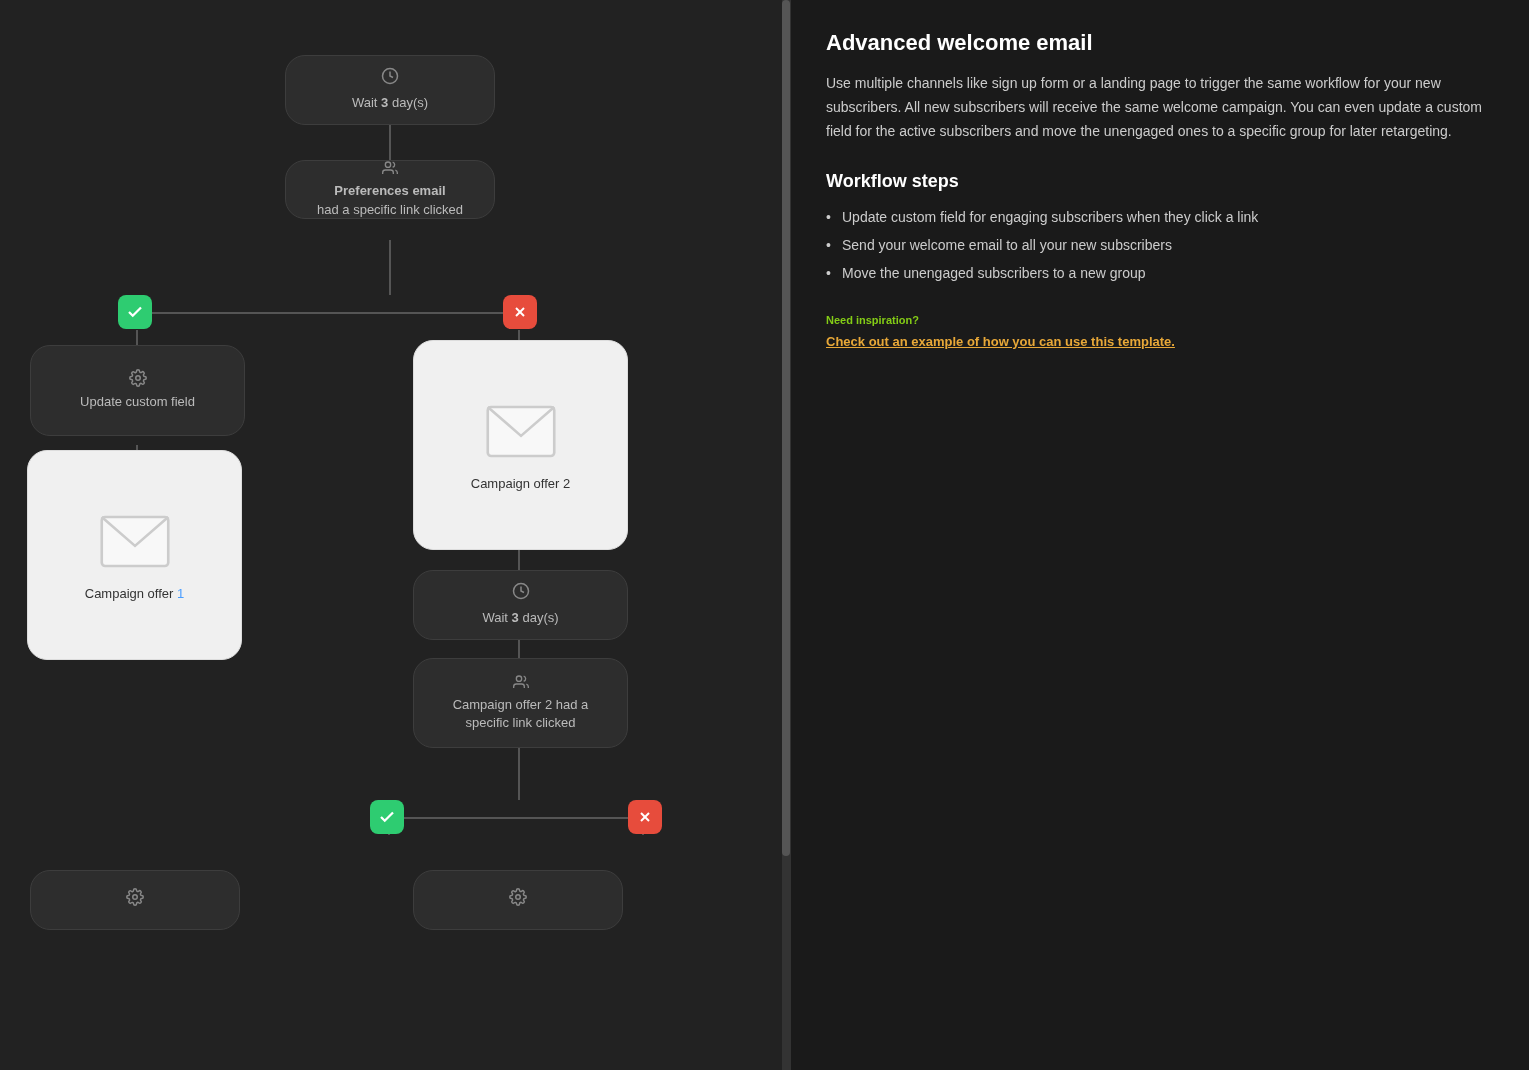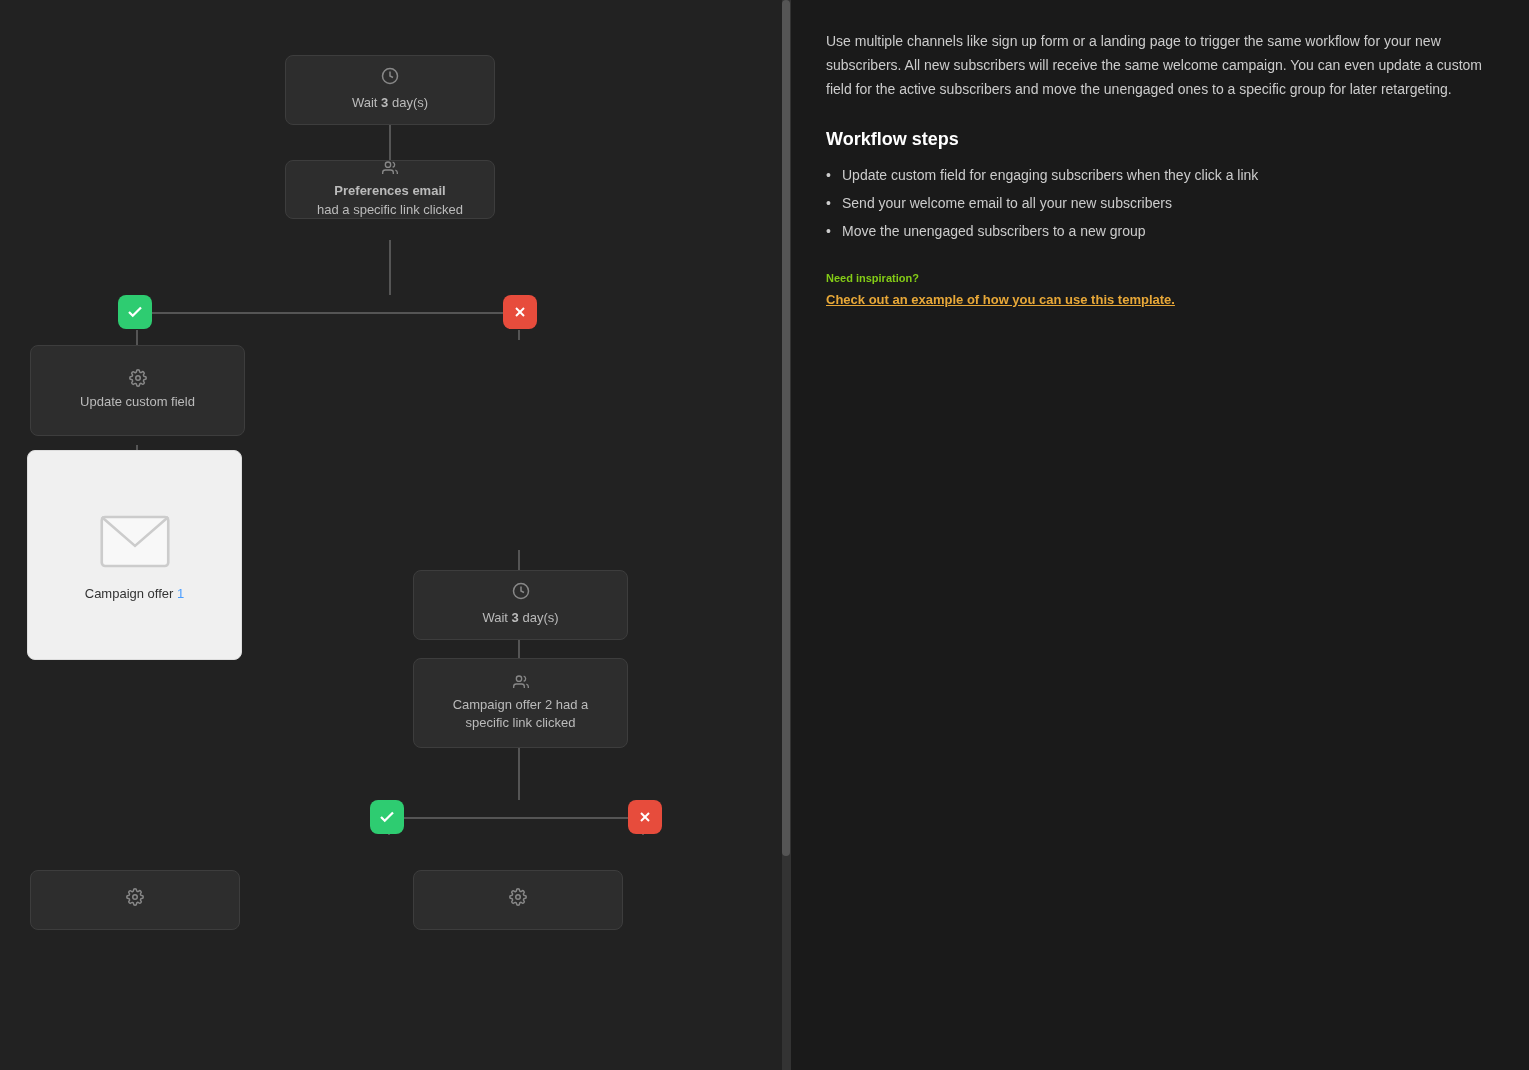--- a/index.html
+++ b/index.html
@@ -37,21 +37,21 @@
       top: 0;
       width: 8px;
       height: 80%;
       background: #555;
       border-radius: 4px;
     }
 
     
     .node {
       position: absolute;
-      border-radius: 8px;
+      border-radius: 20px;
       background: #2d2d2d;
       border: 1px solid #3d3d3d;
       display: flex;
       flex-direction: column;
       align-items: center;
       justify-content: center;
       text-align: center;
       color: #ccc;
       font-size: 13px;
     }
@@ -379,20 +379,29 @@
       <svg class="mail-icon-svg" viewBox="0 0 80 60" fill="none">
         <rect x="2" y="2" width="76" height="56" rx="4" stroke="#ccc" stroke-width="3" fill="#f8f8f8"></rect>
         <polyline points="2,2 40,35 78,2" stroke="#ccc" stroke-width="3" fill="none"></polyline>
       </svg>
     </div>
     <div class="node-text-dark">
       <span>Campaign offer </span><span class="highlight-blue">1</span>
     </div>
   </div>
 
+  <div class="node node-campaign-offer-2">
+    <div class="mail-icon-wrapper">
+      <svg class="mail-icon-svg" viewBox="0 0 80 60" fill="none">
+        <rect x="2" y="2" width="76" height="56" rx="4" stroke="#ccc" stroke-width="3" fill="#f8f8f8"></rect>
+        <polyline points="2,2 40,35 78,2" stroke="#ccc" stroke-width="3" fill="none"></polyline>
+      </svg>
+    </div>
+    <div class="node-text-dark">Campaign offer 2</div>
+  </div>
 
   <div class="node node-wait-2">
     <div class="node-icon">
       <svg width="18" height="18" viewBox="0 0 24 24" fill="none" stroke="#888" stroke-width="2">
         <circle cx="12" cy="12" r="10"></circle>
         <polyline points="12 6 12 12 16 14"></polyline>
       </svg>
     </div>
     <div class="node-text">
       Wait <strong>3</strong><span> day(s)</span>
@@ -444,20 +453,21 @@
       </svg>
     </div>
   </div>
 
   <div class="scrollbar">
     <div class="scrollbar-thumb"></div>
   </div>
 </div>
 
 <div class="info-panel">
+  <h1 class="info-title">Advanced welcome email</h1>
   <p class="info-description">Use multiple channels like sign up form or a landing page to trigger the same workflow for your new subscribers. All new subscribers will receive the same welcome campaign. You can even update a custom field for the active subscribers and move the unengaged ones to a specific group for later retargeting.</p>
 
   <h2 class="info-section-title">Workflow steps</h2>
   <ul class="info-list">
     <li>Update custom field for engaging subscribers when they click a link</li>
     <li>Send your welcome email to all your new subscribers</li>
     <li>Move the unengaged subscribers to a new group</li>
   </ul>
 
   <p class="inspiration-title">Need inspiration?</p>

